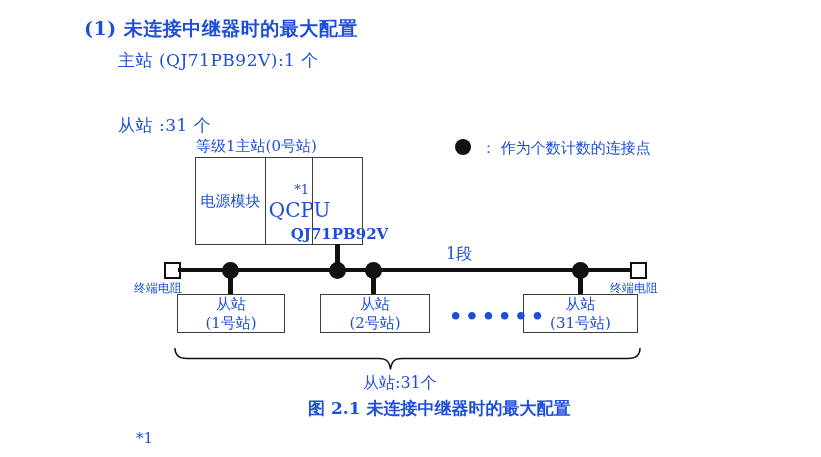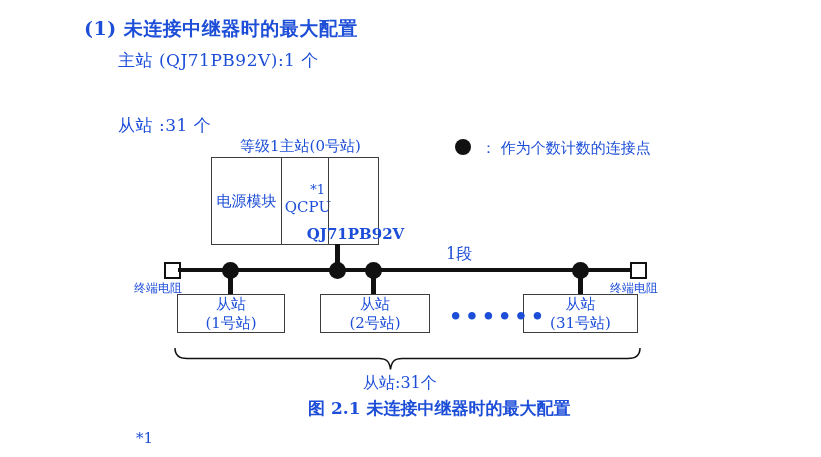--- a/index.html
+++ b/index.html
@@ -12,36 +12,35 @@
     overflow:hidden;
   }
   .abs{position:absolute;}
   .heading{
     left:84px;top:16px;
     font-size:19px;font-weight:bold;
     letter-spacing:0.5px;
     white-space:nowrap;
   }
   .countline{font-size:17px;white-space:nowrap;letter-spacing:0.5px;}
-  .master-label{left:196px;top:137px;font-size:15px;white-space:nowrap;margin-left:44px;}
+  .master-label{left:196px;top:137px;font-size:15px;white-space:nowrap;}
   .master-box{
     left:195px;top:157px;width:168px;height:88px;
     border:1.5px solid #3d3d3d;
     display:flex;box-sizing:border-box;
     background:#ffffff;
-    margin-left:16px;
   }
   .mcell{box-sizing:border-box;display:flex;align-items:center;justify-content:center;
     font-size:15px;position:relative;}
   .mcell-power{width:70px;}
   .mcell-cpu{width:48px;border-left:1.5px solid #3d3d3d;}
   .mcell-pb{width:50px;border-left:1.5px solid #3d3d3d;flex-direction:row;
     align-items:flex-end;padding-left:4px;line-height:1.35;font-weight:bold;}
   .cpu-note{position:absolute;top:24px;right:3px;font-size:13px;}
-  .cpu-text{position:absolute;left:3px;top:40px;font-size:15px;}
+  .cpu-text{position:absolute;left:3px;top:40px;font-size:20px;}
   .legend-dot{
     left:455px;top:139px;width:16px;height:16px;border-radius:50%;
     background:#111111;
   }
   .legend-text{left:481px;top:139px;font-size:15px;white-space:nowrap;text-align:right;}
   .bus-line{left:178px;top:268px;width:454px;height:4px;background:#111111;}
   .term-sq{
     width:13px;height:13px;background:#ffffff;border:2px solid #111111;
     box-sizing:content-box;
   }

